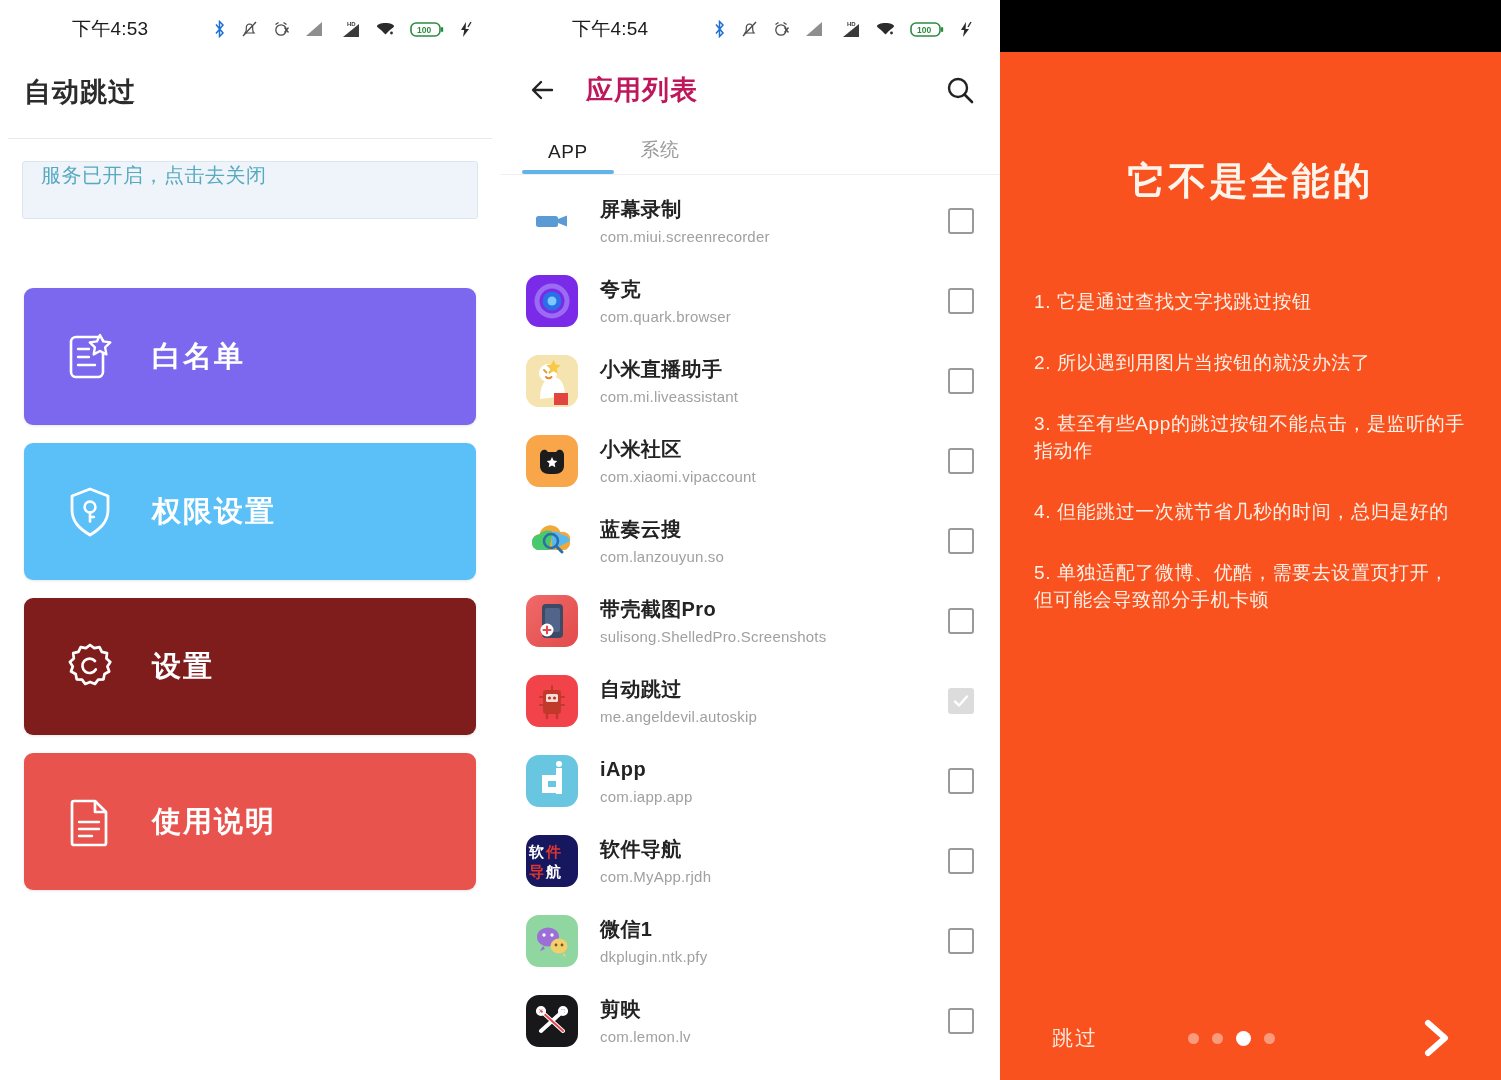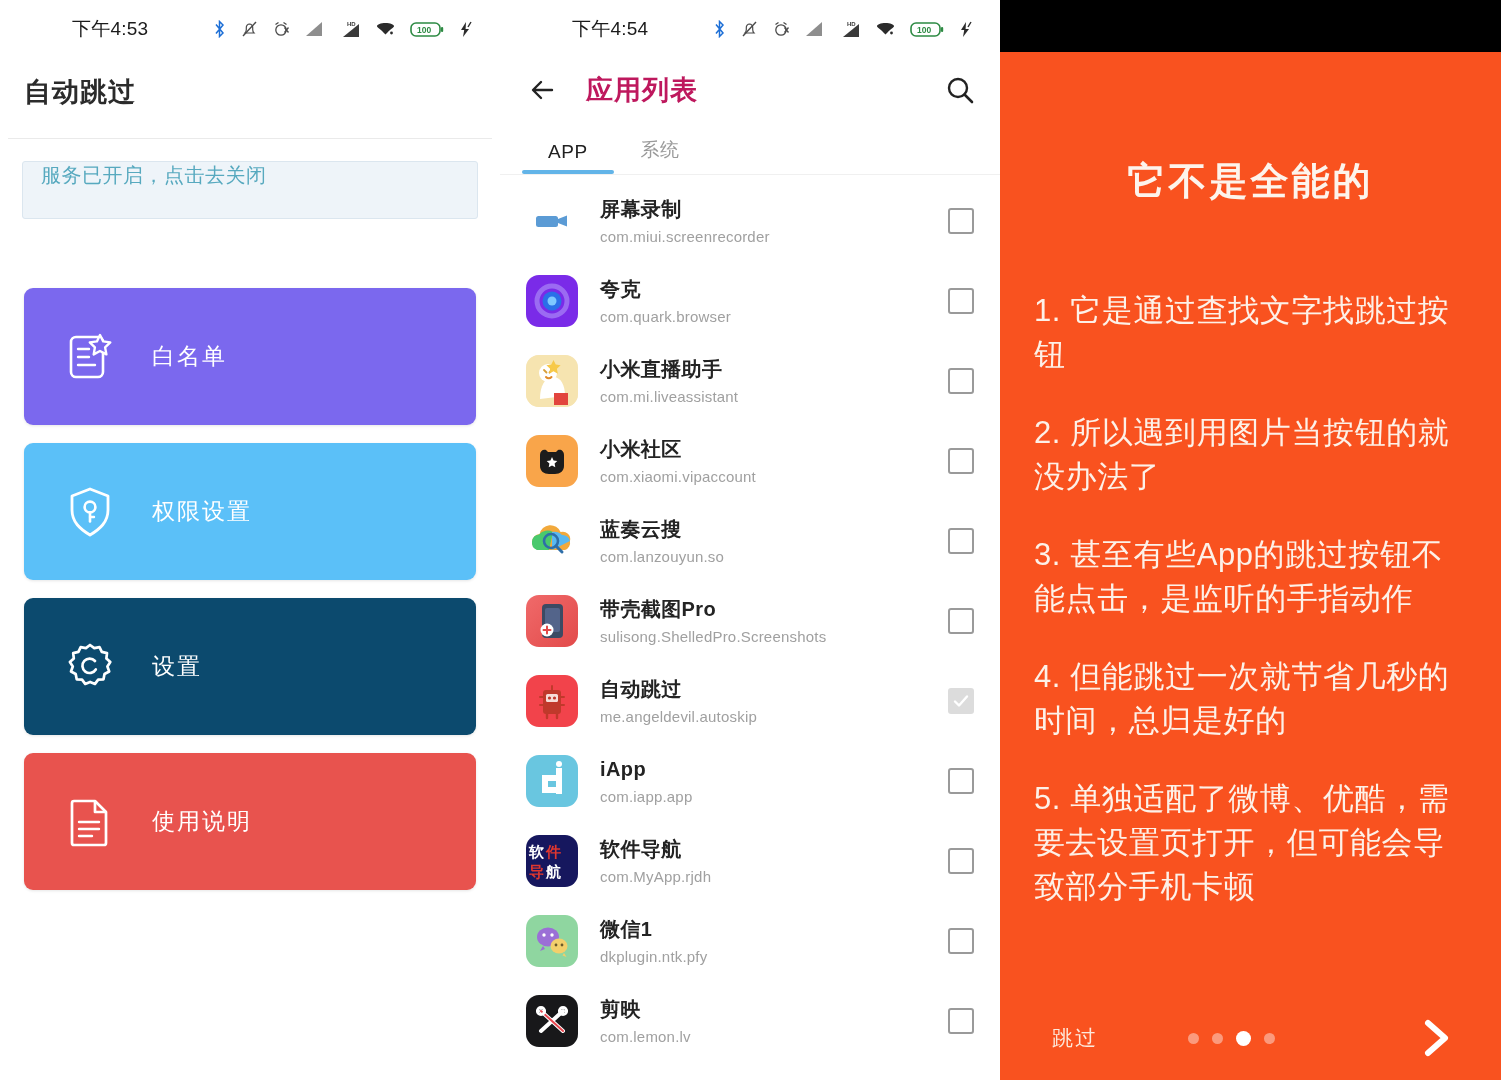--- a/index.html
+++ b/index.html
@@ -91,22 +91,22 @@
     height: 137px;
     border-radius: 9px;
     display: flex;
     align-items: center;
     padding-left: 38px;
     gap: 34px;
     box-shadow: 0 1px 3px rgba(0,0,0,.10);
   }
   .l-card-label {
     color: #ffffff;
-    font-size: 23px;
-    font-weight: 400;
+    font-size: 29px;
+    font-weight: 700;
     letter-spacing: 2px;
   }
   .l-card-icon { width: 56px; height: 56px; flex: 0 0 auto; }
   .l-card-icon svg { display: block; width: 56px; height: 56px; }
 
   
   .m-appbar {
     height: 64px;
     display: flex;
     align-items: center;
@@ -222,21 +222,21 @@
     padding-top: 104px;
   }
   .r-items {
     margin-top: 82px;
     display: flex;
     flex-direction: column;
     gap: 34px;
   }
   .r-item {
     color: #fdf1e8;
-    font-size: 31px;
+    font-size: 19px;
     line-height: 1.42;
     letter-spacing: .6px;
   }
   .r-footer {
     position: absolute;
     left: 0; right: 0; bottom: 0;
     height: 84px;
     display: flex;
     align-items: center;
     padding: 0 42px 0 52px;
@@ -360,21 +360,21 @@
           <svg viewBox="0 0 56 56">
               <path d="M28 5l18 7v14c0 12-8 19-18 25C18 45 10 38 10 26V12z" fill="none" stroke="#fff" stroke-width="2.8" stroke-linejoin="round"></path>
               <circle cx="28" cy="23" r="5.4" fill="none" stroke="#fff" stroke-width="2.6"></circle>
               <path d="M28 28.5v9" stroke="#fff" stroke-width="2.6" stroke-linecap="round"></path>
               <path d="M28 33h4" stroke="#fff" stroke-width="2.4" stroke-linecap="round"></path>
             </svg>
         </span>
         <span class="l-card-label">权限设置</span>
       </div>
 
-      <div class="l-card" style="background:#0c4a6e">
+      <div class="l-card" style="background:#7f1d1d">
         <span class="l-card-icon">
           <svg viewBox="0 0 56 56">
               <path d="M28 6l4.3 3.1 5.2-1 2.3 4.8 5.2 1.2-.6 5.3 3.9 3.6-2.9 4.5 1.8 5-4.7 2.5-1 5.3-5.3.3-3.2 4.3-4.9-2-4.9 2-3.2-4.3-5.3-.3-1-5.3L9 32.5l1.8-5L7.9 23l3.9-3.6-.6-5.3 5.2-1.2 2.3-4.8 5.2 1z" fill="none" stroke="#fff" stroke-width="2.7" stroke-linejoin="round"></path>
               <path d="M33 22a7.2 7.2 0 10.8 8.5" fill="none" stroke="#fff" stroke-width="2.7" stroke-linecap="round"></path>
             </svg>
         </span>
         <span class="l-card-label">设置</span>
       </div>
 
       <div class="l-card" style="background:#E8534E">

